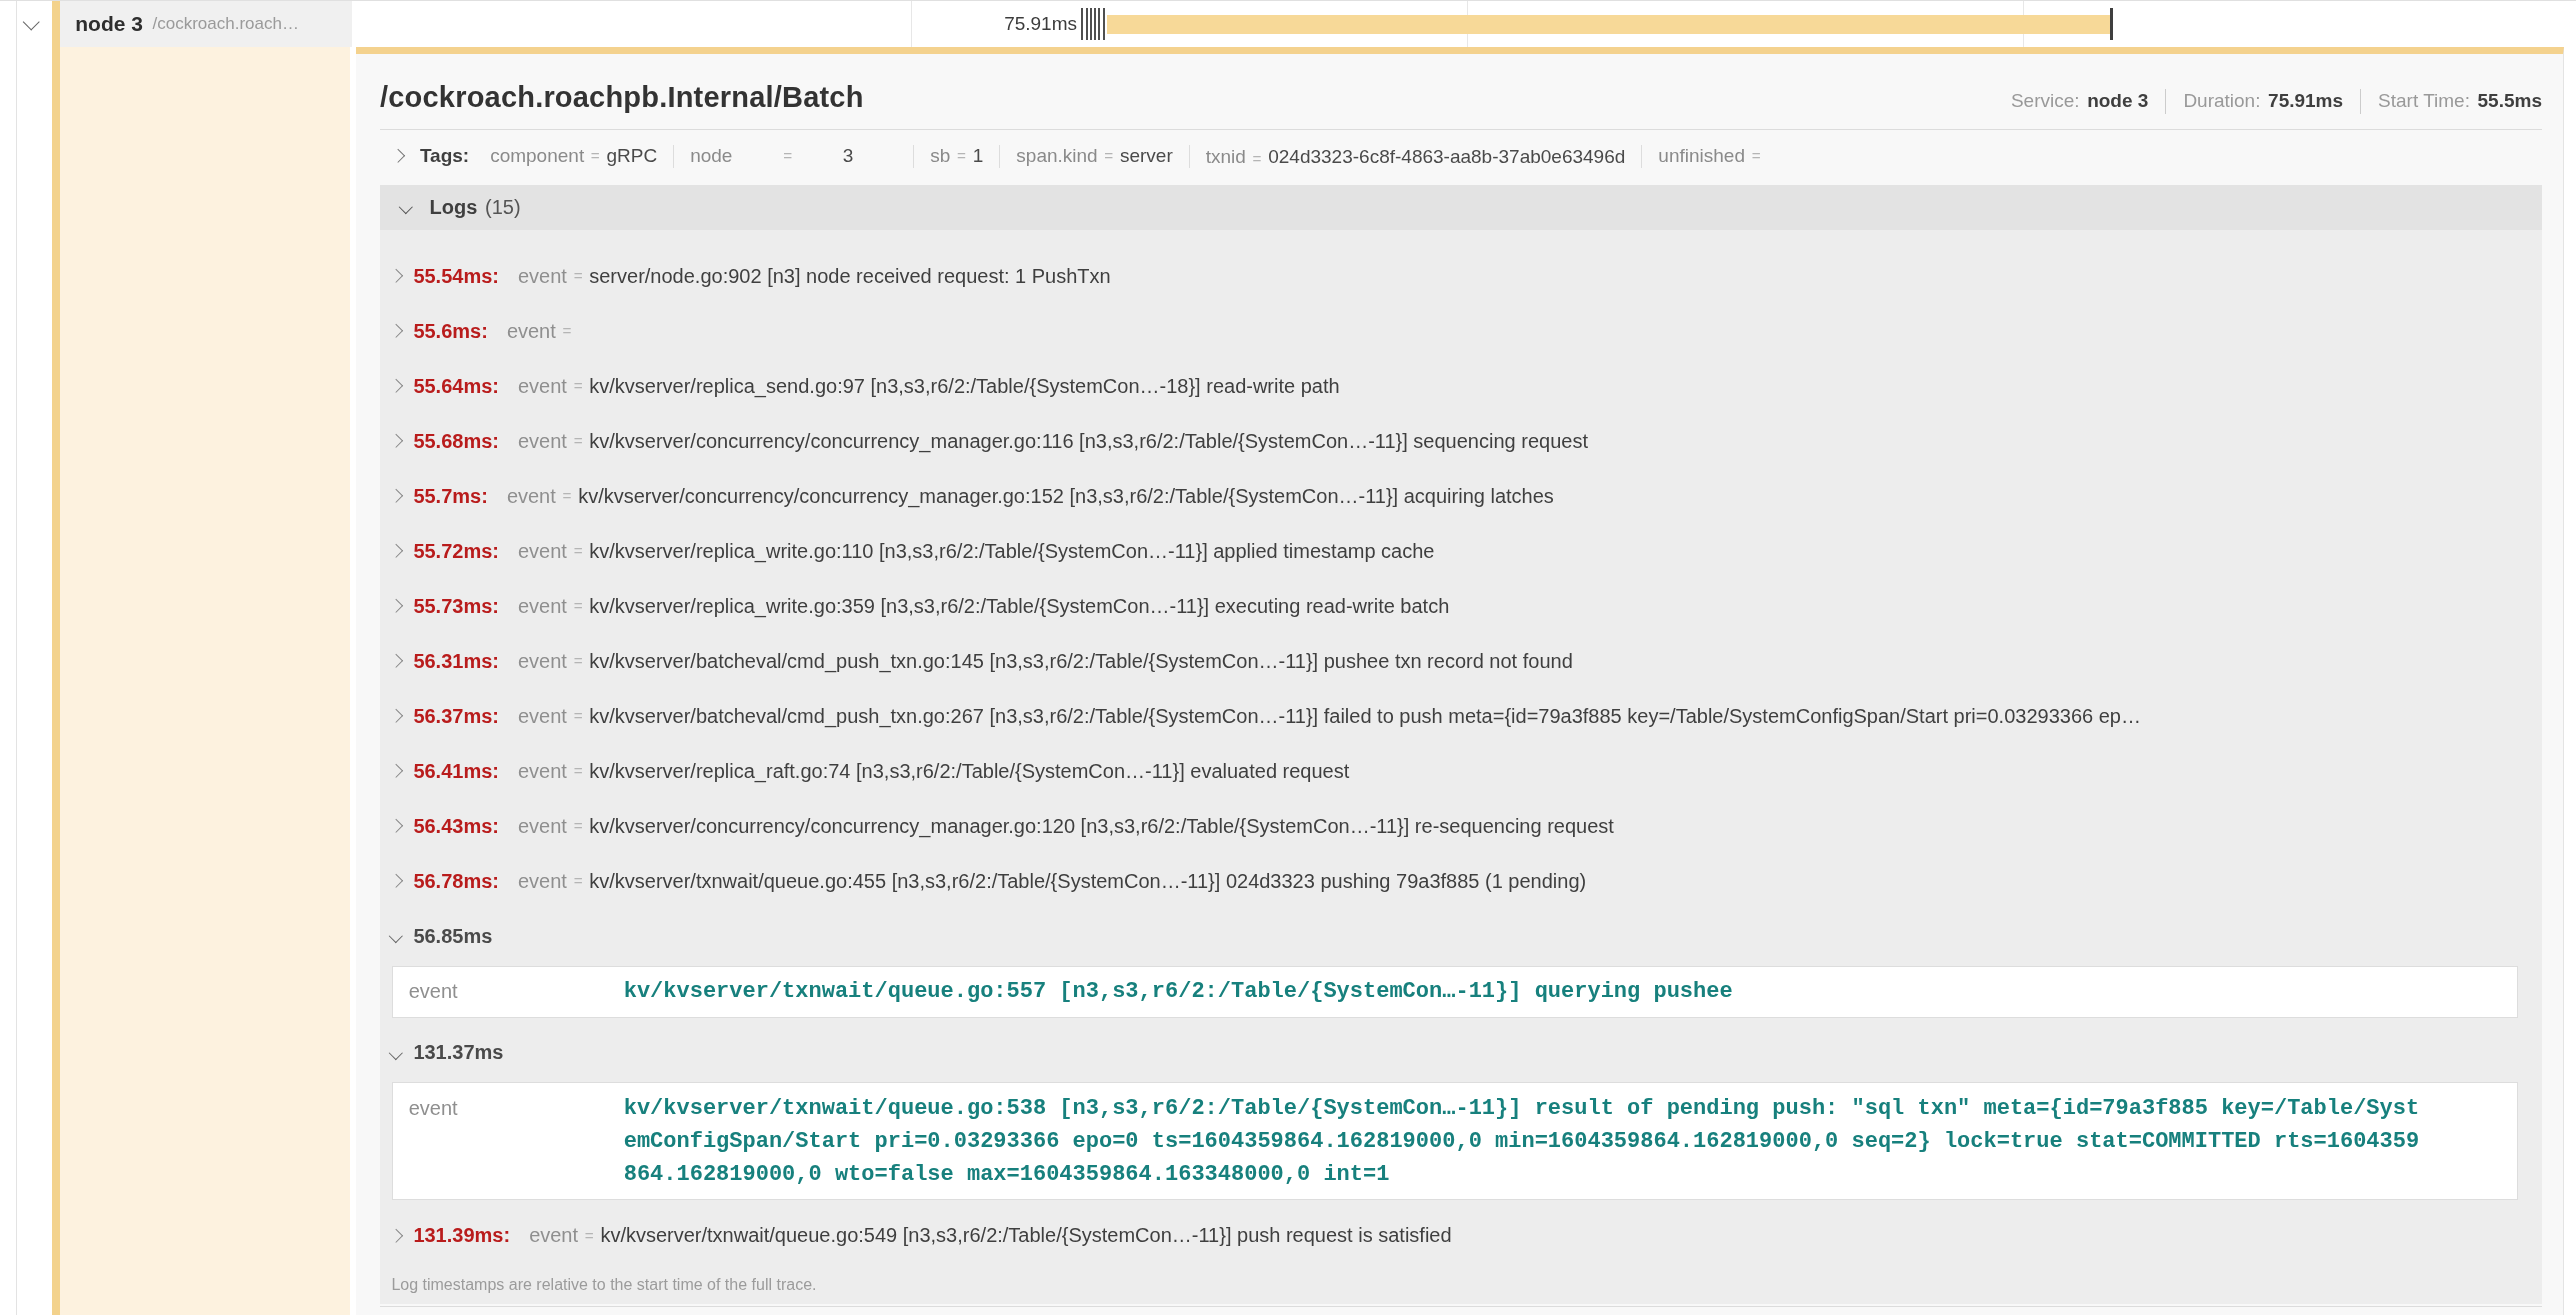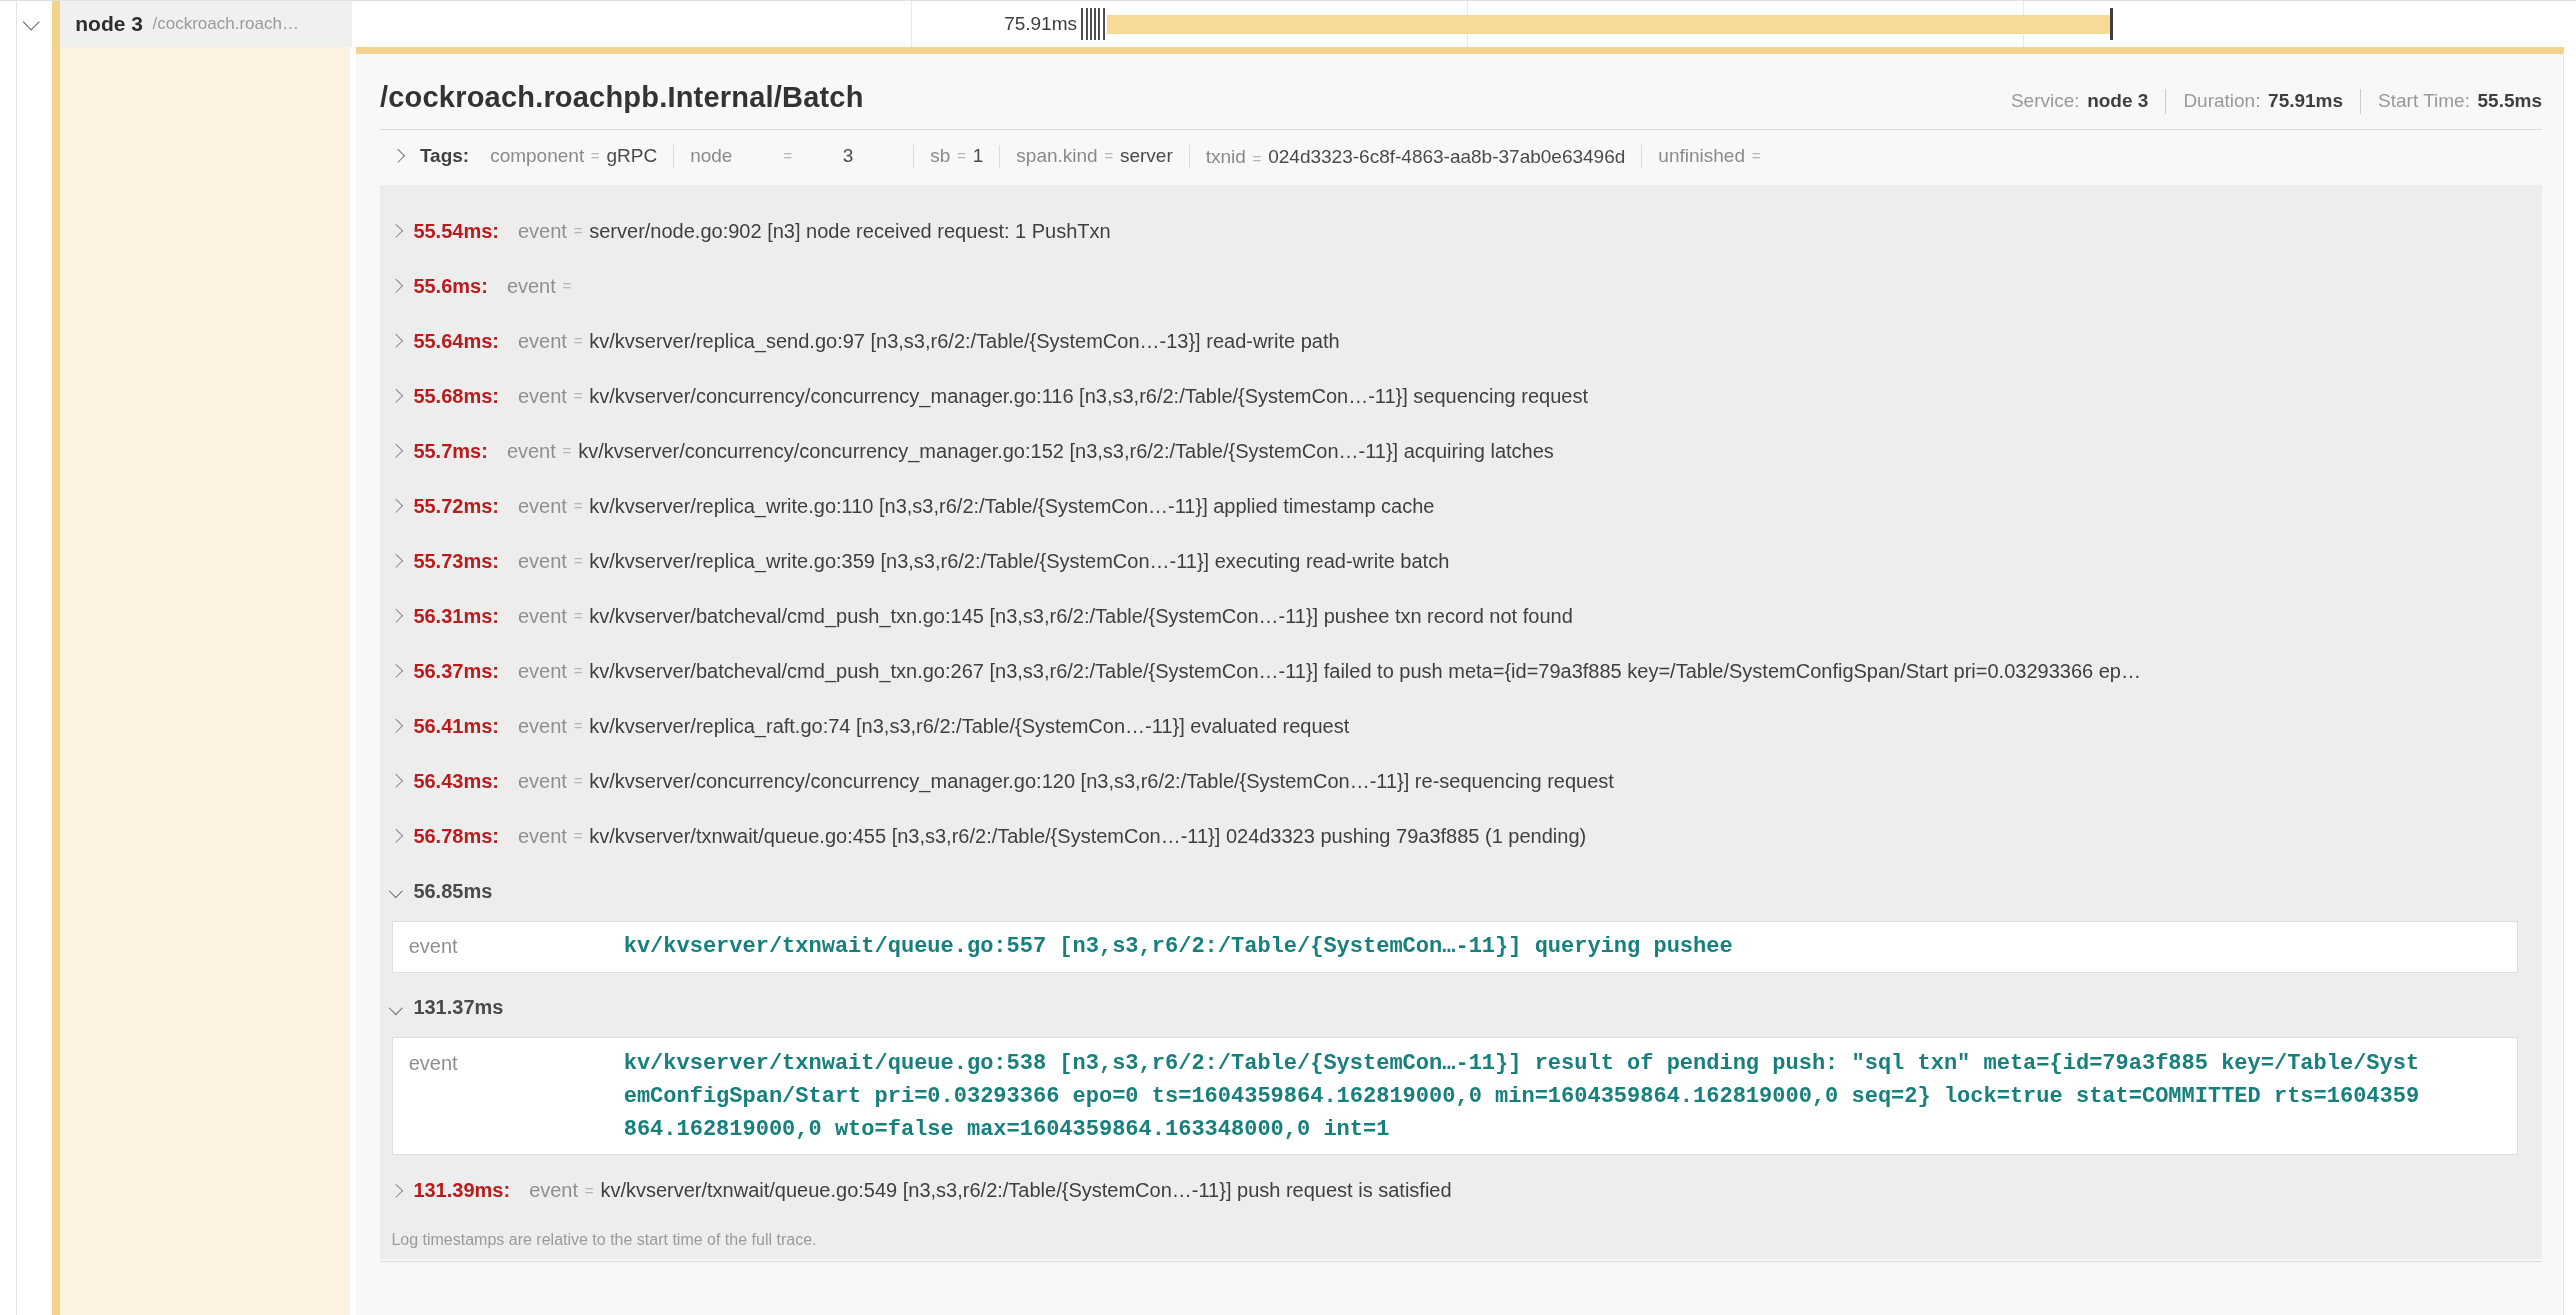--- a/index.html
+++ b/index.html
@@ -165,20 +165,25 @@
     </span>
       <span style="display:flex;align-items:center;">
       <span class="tag-key">unfinished</span>
       <span class="tag-eq">=</span>
       <span class="tag-val"></span>
       <span class="tag-sep" style="visibility: hidden;"></span>
     </span>
   </div>
 
   <div class="logs-panel">
+    <div class="logs-header">
+      <span class="chev down"></span>
+      <span class="logs-title">Logs</span>
+      <span class="logs-count">(15)</span>
+    </div>
 
     <div class="logs-body">
 
       <div class="log-row">
         <span class="chev right"></span>
         <span class="log-time">55.54ms:</span>
         <span class="log-field">event</span>
         <span class="eq">=</span>
         <span class="log-msg">server/node.go:902 [n3] node received request: 1 PushTxn</span>
       </div>
@@ -186,21 +191,21 @@
         <span class="chev right"></span>
         <span class="log-time">55.6ms:</span>
         <span class="log-field">event</span>
         <span class="eq">=</span>
       </div>
         <div class="log-row">
         <span class="chev right"></span>
         <span class="log-time">55.64ms:</span>
         <span class="log-field">event</span>
         <span class="eq">=</span>
-        <span class="log-msg">kv/kvserver/replica_send.go:97 [n3,s3,r6/2:/Table/{SystemCon…-13}] read-write path</span>
+        <span class="log-msg">kv/kvserver/replica_send.go:97 [n3,s3,r6/2:/Table/{SystemCon…-18}] read-write path</span>
       </div>
         <div class="log-row">
         <span class="chev right"></span>
         <span class="log-time">55.68ms:</span>
         <span class="log-field">event</span>
         <span class="eq">=</span>
         <span class="log-msg">kv/kvserver/concurrency/concurrency_manager.go:116 [n3,s3,r6/2:/Table/{SystemCon…-11}] sequencing request</span>
       </div>
         <div class="log-row">
         <span class="chev right"></span>

